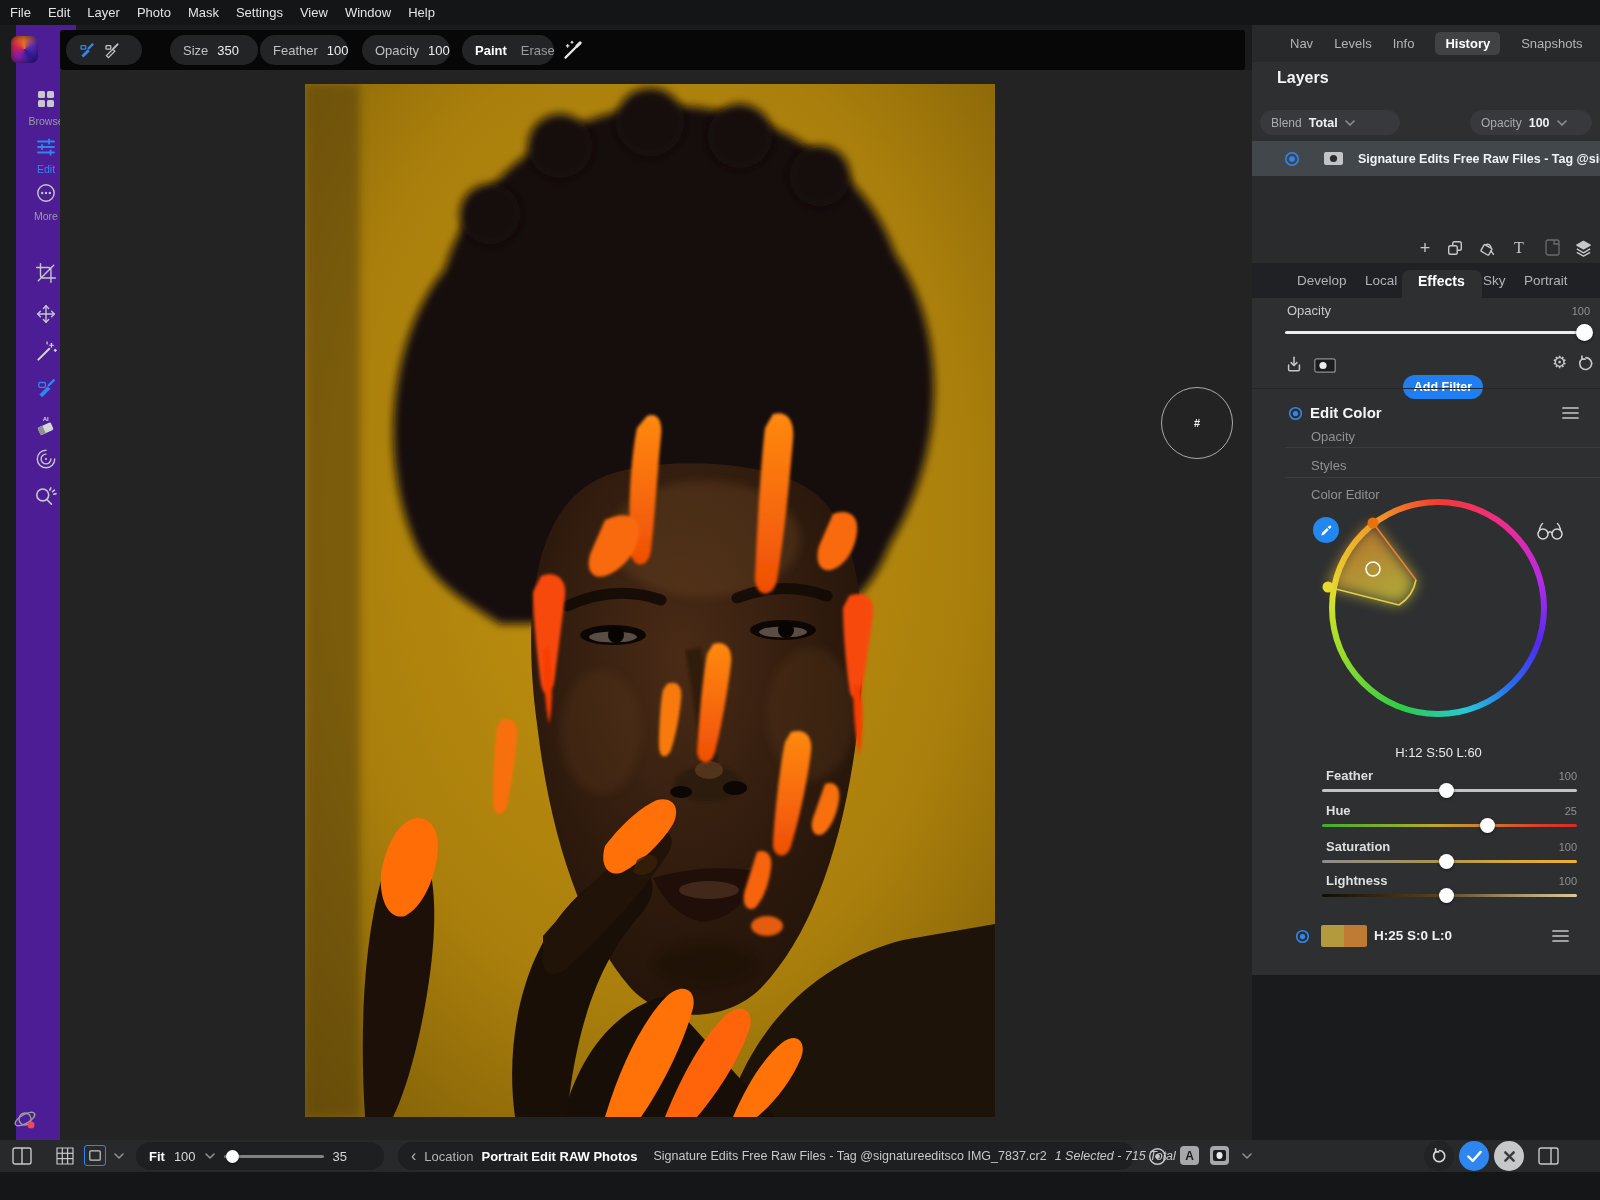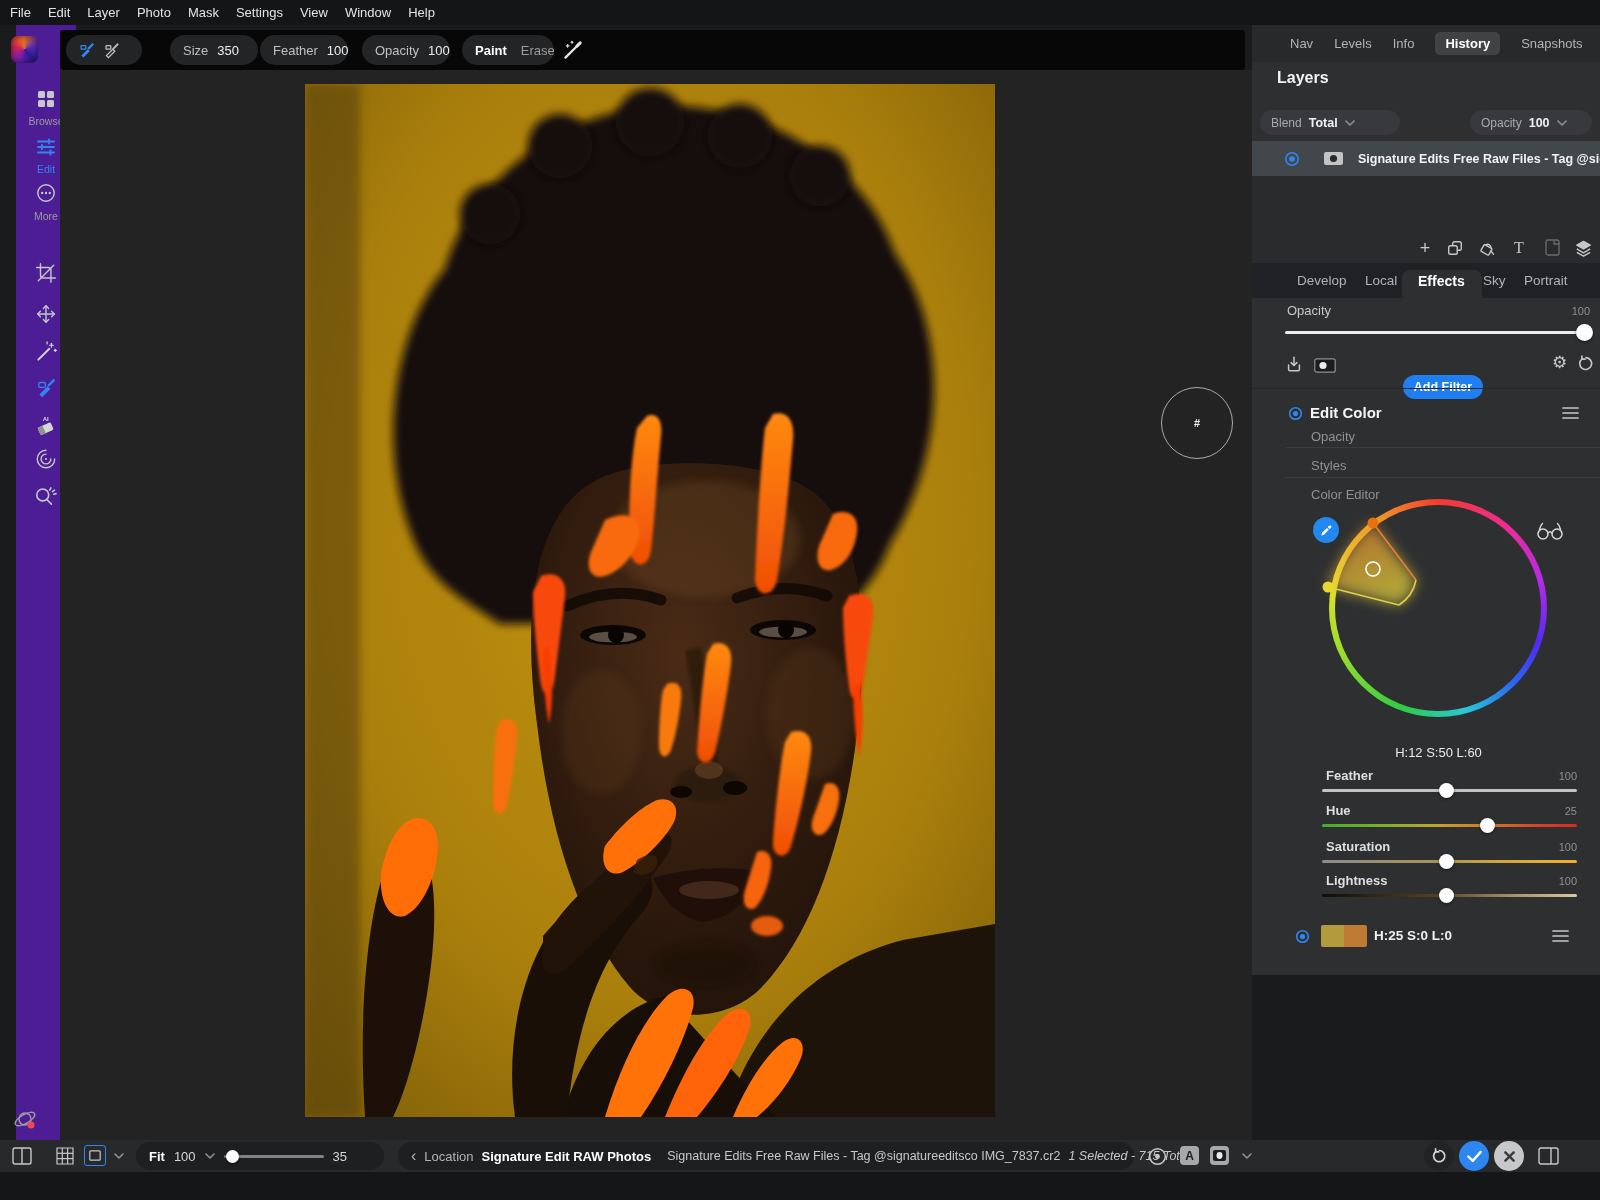--- a/index.html
+++ b/index.html
@@ -645,21 +645,21 @@
         </svg>
       <div class="zslider">
         <div class="sl-thumb" style="left:10px"></div>
       </div>
       <span class="bb-val">35</span>
     </div>
 
     <div class="bb-pill" style="left:398px;width:736px;gap:8px">
       <span class="back-glyph">‹</span>
       <span class="bb-loc-lab">Location</span>
-      <span class="bb-loc-val">Signature Edit RAW Photos</span>
+      <span class="bb-loc-val">Portrait Edit RAW Photos</span>
       <svg class="chev" viewBox="0 0 10 6">
           <polyline points="1,1 5,5 9,1"></polyline>
         </svg>
       <span class="bb-file">Signature Edits Free Raw Files - Tag @signatureeditsco IMG_7837.cr2</span>
       <span class="bb-sel">1 Selected - 715 Total</span>
     </div>
 
     <div class="abs" style="left:1148px;top:7px">
       <svg class="sicon" width="19" height="19" viewBox="0 0 19 19">
         <circle cx="9.5" cy="9.5" r="7.8" fill="none" stroke="#c6c8ca" stroke-width="1.5"></circle>

